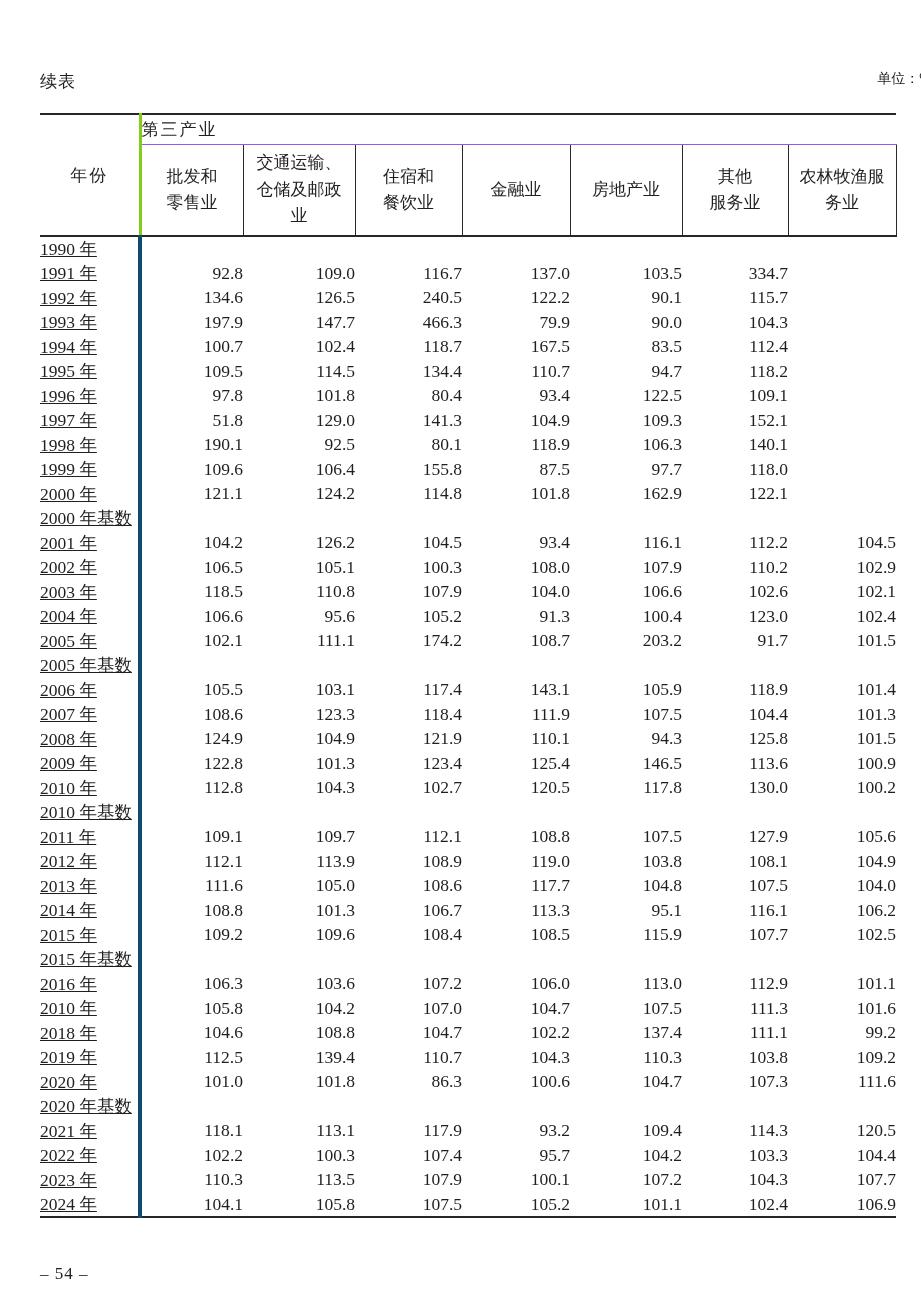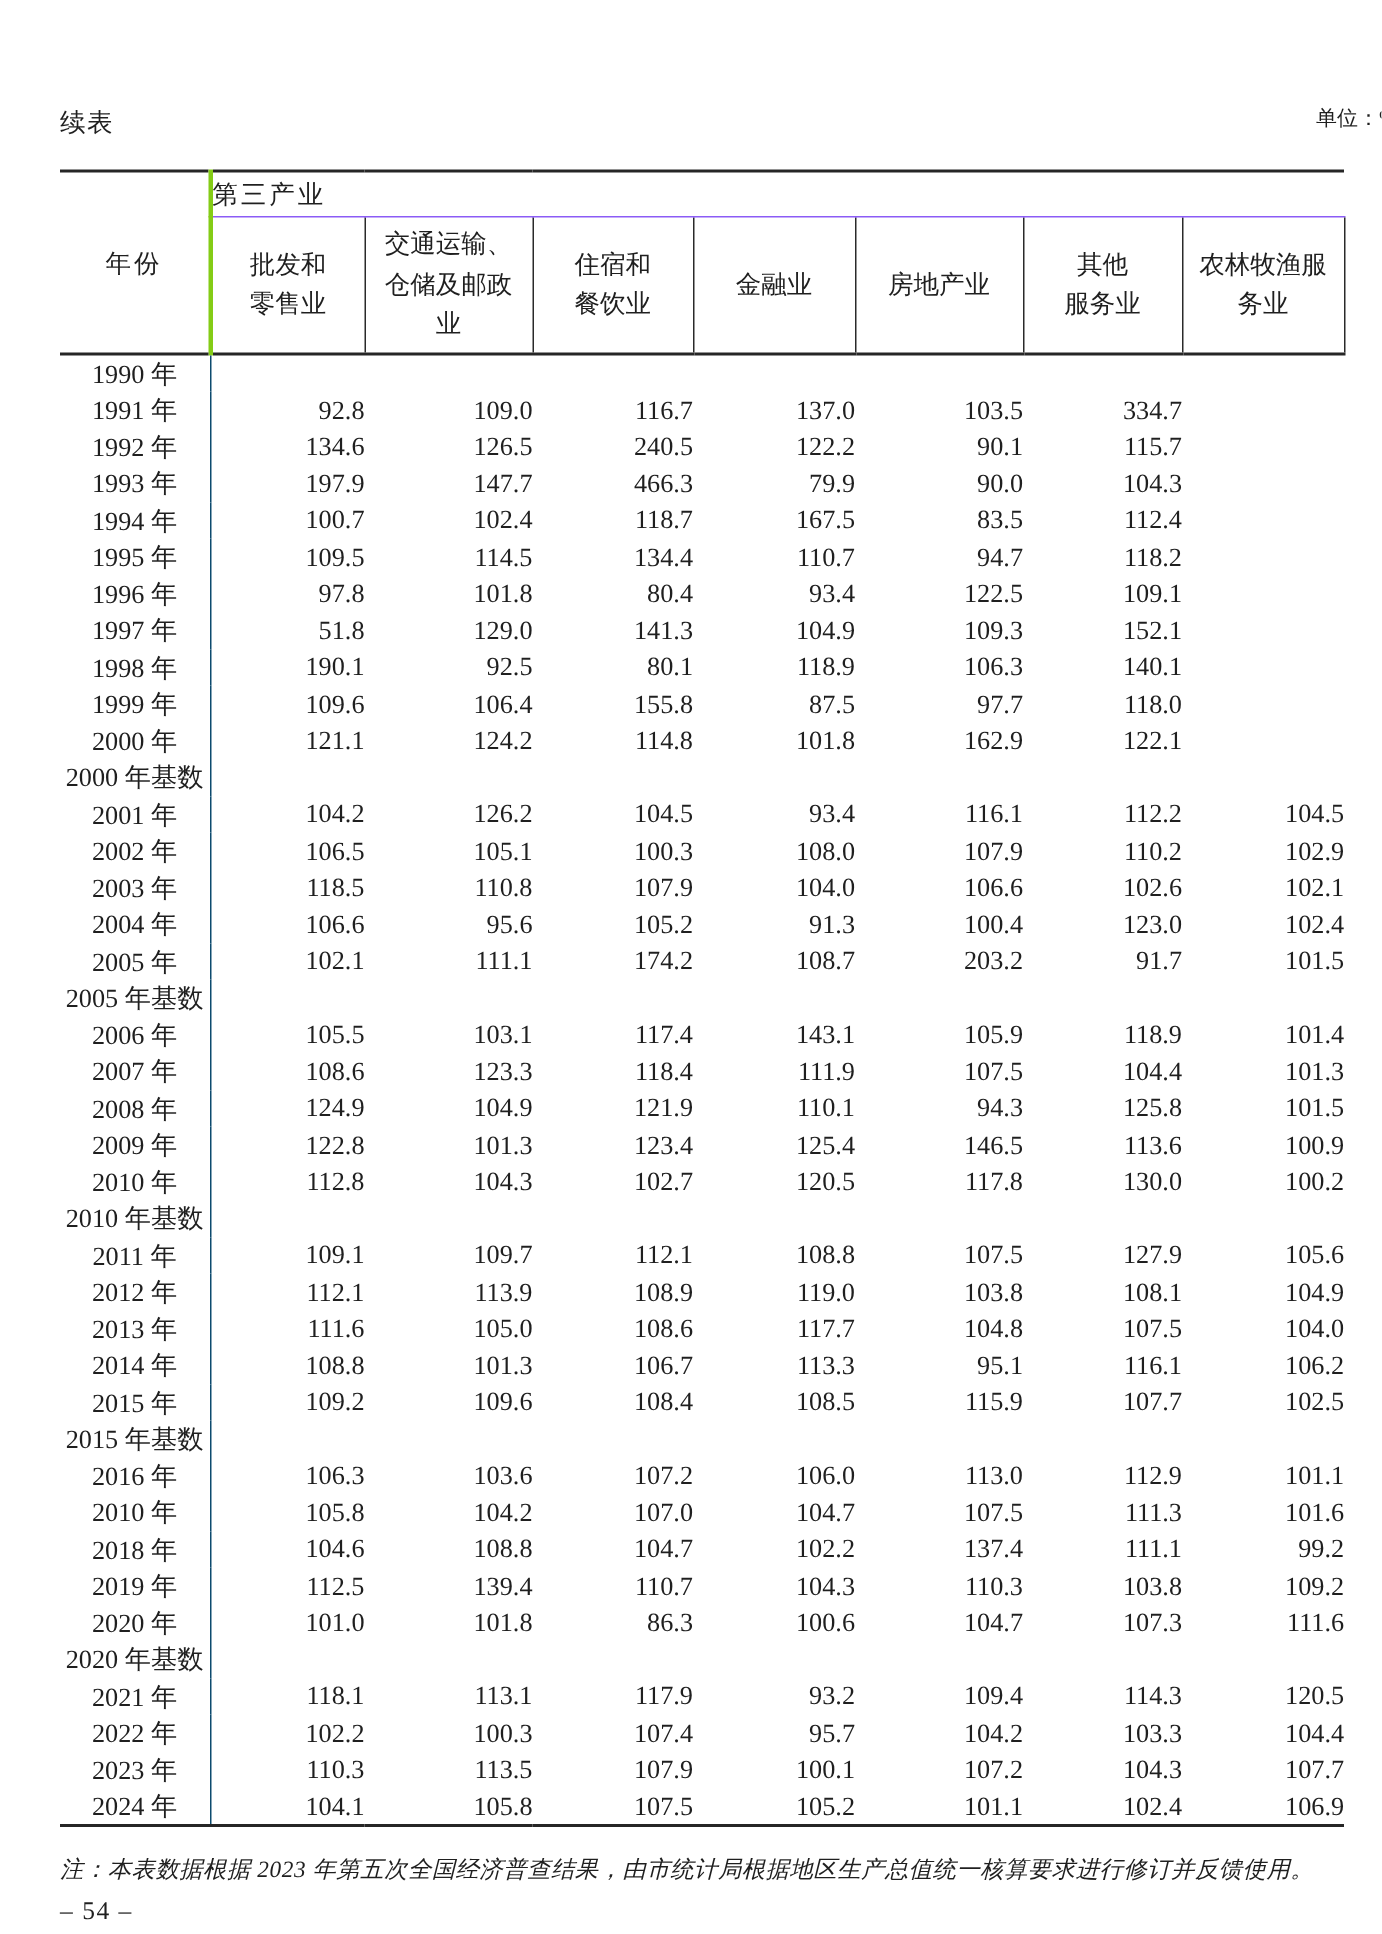--- a/index.html
+++ b/index.html
@@ -56,24 +56,25 @@
     border-right:1px solid #2a2a2a;
     border-bottom:2px solid #262626;
     text-align:center;
     white-space:pre-line;
     line-height:1.55;
     font-size:17px;
   }
   th.col-head:last-child{border-right:1px solid #2a2a2a;margin-left:36px;}
   tbody tr{height:24.5px;}
   td.year-cell{
-    border-right:1px solid #0c4a6e;
-    text-align:center;
+    border-right:4px solid #0c4a6e;
+    text-align:left;
     white-space:nowrap;
     font-size:17.5px;
+    text-decoration:underline;
   }
   td.num-cell{
     text-align:right;
     padding-right:18px;
     font-size:17.5px;
     white-space:nowrap;
   }
 
   .note{
     position:absolute;left:40px;top:1236px;width:845px;
@@ -526,17 +527,16 @@
           <td class="num-cell">105.8</td>
           <td class="num-cell">107.5</td>
           <td class="num-cell">105.2</td>
           <td class="num-cell">101.1</td>
           <td class="num-cell">102.4</td>
           <td class="num-cell">106.9</td>
         </tr>
       </tbody>
   </table>
 
-  <div class="note">注：本表数据根据 2023 年第五次全国经济普查结果，由市统计局根据地区生产总值统一核算要求进行修订并反馈使用。</div>
 
   <div class="page-number">– 54 –</div>
 
 </div>
 
 </body></html>

